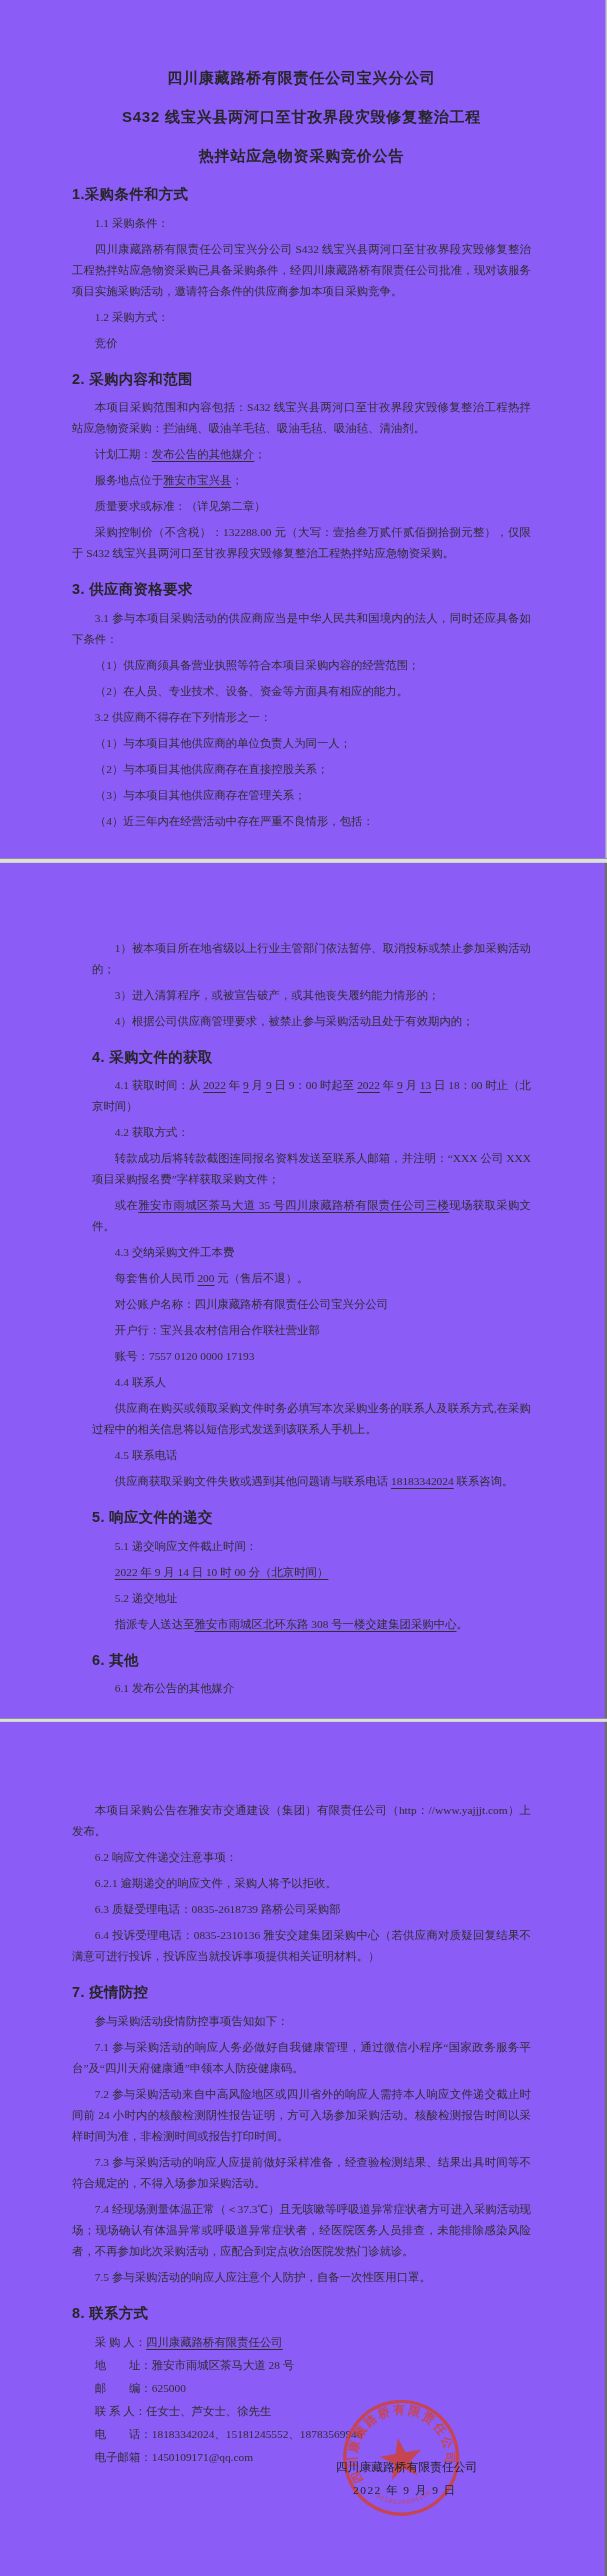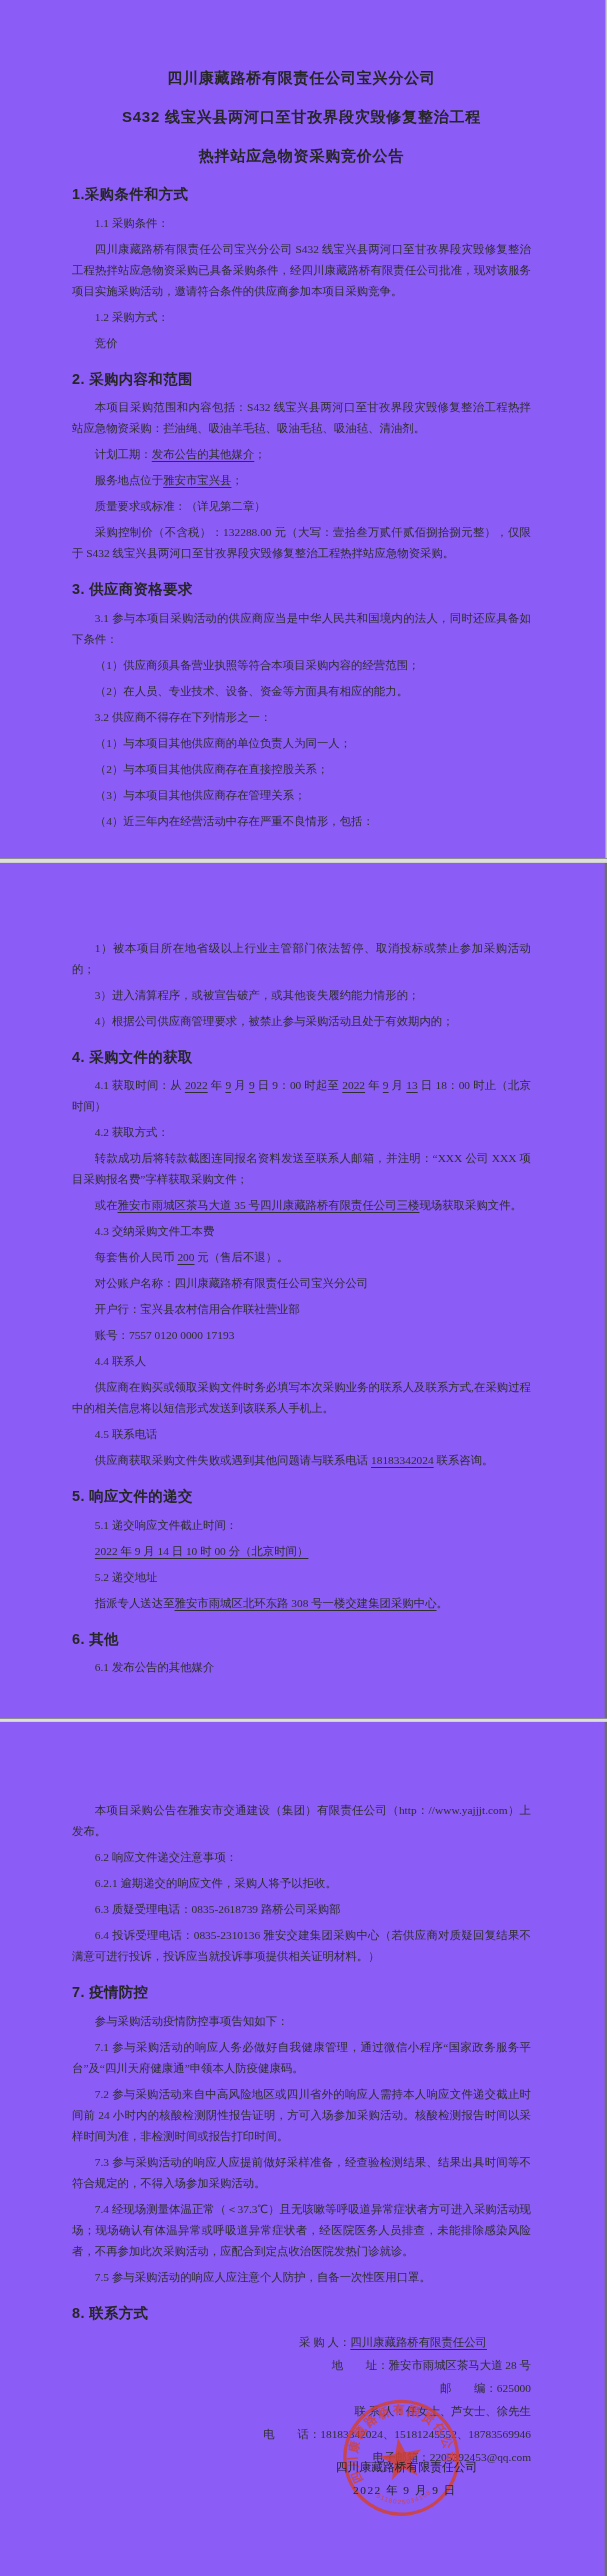--- a/index.html
+++ b/index.html
@@ -10,21 +10,21 @@
     color:#2f2f2f;
   }
   .page{
     width:607px;
     background:#8b5cf6;
     box-sizing:border-box;
     overflow:hidden;
     position:relative;
   }
   .page-1{height:858px;padding:67px 76px 0 72px;box-shadow:inset -1.5px 0 0 #c9c9c9;}
-  .page-2{height:855px;padding:70px 76px 0 72px;box-shadow:inset -2.3px 0 0 #6e6e6e;}
+  .page-2{height:855px;padding:70px 76px 0 92px;box-shadow:inset -2.3px 0 0 #6e6e6e;}
   .page-3{height:855px;padding:73px 76px 0 72px;box-shadow:inset -2.3px 0 0 #6e6e6e;}
   .gap{
     height:4.6px;
     background:#dedede;
     border-top:0.8px solid #8f8f8f;
     border-bottom:0.8px solid #cfcfcf;
     box-sizing:border-box;
   }
   .title{
     font-family:"Liberation Sans",sans-serif;
@@ -47,21 +47,21 @@
   }
   .p{
     font-size:11.4px;
     line-height:21px;
     margin:5px 0;
     text-indent:2em;
     text-align:justify;
   }
   .u{text-decoration:underline;text-underline-offset:3px;text-decoration-thickness:0.8px;}
   .ext{padding-right:44px;}
-  .row{font-size:11.4px;line-height:23px;margin:0;text-indent:2em;text-align:right;}
+  .row{font-size:11.4px;line-height:23px;margin:0;text-indent:2em;}
   .stamp-wrap{position:absolute;left:332px;top:674px;width:197px;height:159px;}
   .stamp-seal{position:absolute;left:7.6px;top:0;width:126px;height:126px;transform:rotate(-10deg);opacity:0.82;}
   .stamp-company{position:absolute;left:3.8px;top:64px;font-size:11.8px;color:#242424;white-space:nowrap;}
   .stamp-date{position:absolute;left:21px;top:87px;font-size:11.4px;letter-spacing:1.5px;color:#242424;white-space:nowrap;}
 </style>
 </head>
 <body>
 
 <div class="page page-1">
   <div class="title">四川康藏路桥有限责任公司宝兴分公司</div>
@@ -140,21 +140,21 @@
   <div class="p">7.3 参与采购活动的响应人应提前做好采样准备，经查验检测结果、结果出具时间等不符合规定的，不得入场参加采购活动。</div>
   <div class="p">7.4 经现场测量体温正常（＜37.3℃）且无咳嗽等呼吸道异常症状者方可进入采购活动现场；现场确认有体温异常或呼吸道异常症状者，经医院医务人员排查，未能排除感染风险者，不再参加此次采购活动，应配合到定点收治医院发热门诊就诊。</div>
   <div class="p">7.5 参与采购活动的响应人应注意个人防护，自备一次性医用口罩。</div>
 
   <div class="h">8. 联系方式</div>
   <div class="row"><span>采 购 人：</span><span class="u ext">四川康藏路桥有限责任公司</span></div>
   <div class="row"><span>地　　址：</span><span>雅安市雨城区茶马大道 28 号</span></div>
   <div class="row"><span>邮　　编：</span><span>625000</span></div>
   <div class="row"><span>联 系 人：</span><span>任女士、芦女士、徐先生</span></div>
   <div class="row"><span>电　　话：</span><span>18183342024、15181245552、18783569946</span></div>
-  <div class="row"><span>电子邮箱：</span><span>2205392453@qq.com</span></div>
+  <div class="row"><span>电子邮箱：</span><span>1450109171@qq.com</span></div>
 
   <div class="stamp-wrap">
     <svg class="stamp-seal" viewBox="0 0 170 170" xmlns="http://www.w3.org/2000/svg">
       <defs>
         <path id="sealArcTop" d="M 27,105 A 60,60 0 1 1 139,105"></path>
         <path id="sealArcBottom" d="M 35,123 A 62.5,62.5 0 0 0 131,123"></path>
       </defs>
       <circle cx="83" cy="83" r="76" fill="none" stroke="#d5402c" stroke-width="4.5"></circle>
       <polygon fill="#d5402c" points="83,56 89.8,76.7 111.5,76.7 93.9,89.6 100.6,110.3 83,97.5 65.4,110.3 72.1,89.6 54.5,76.7 76.2,76.7"></polygon>
       <text font-size="16" font-weight="bold" fill="#d5402c" font-family="Liberation Serif, serif">

